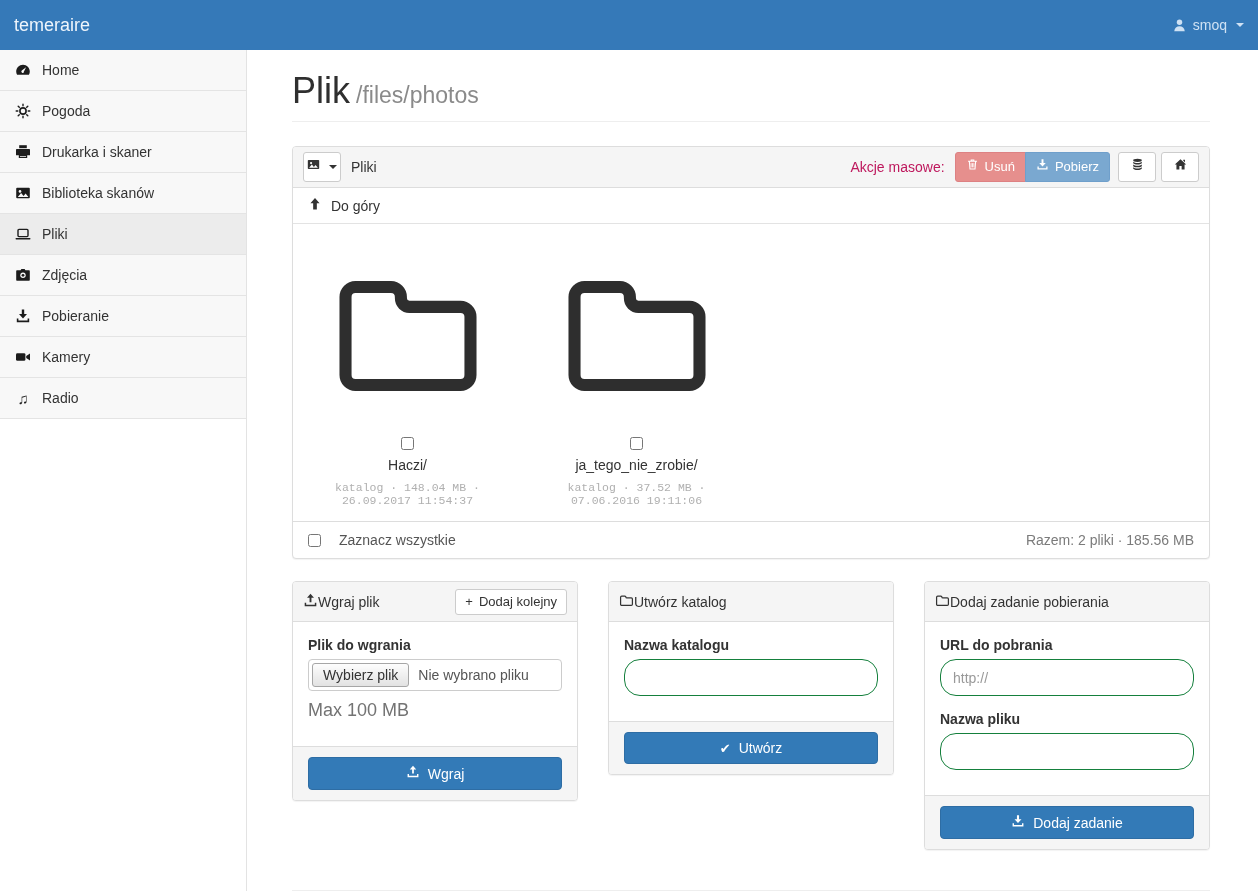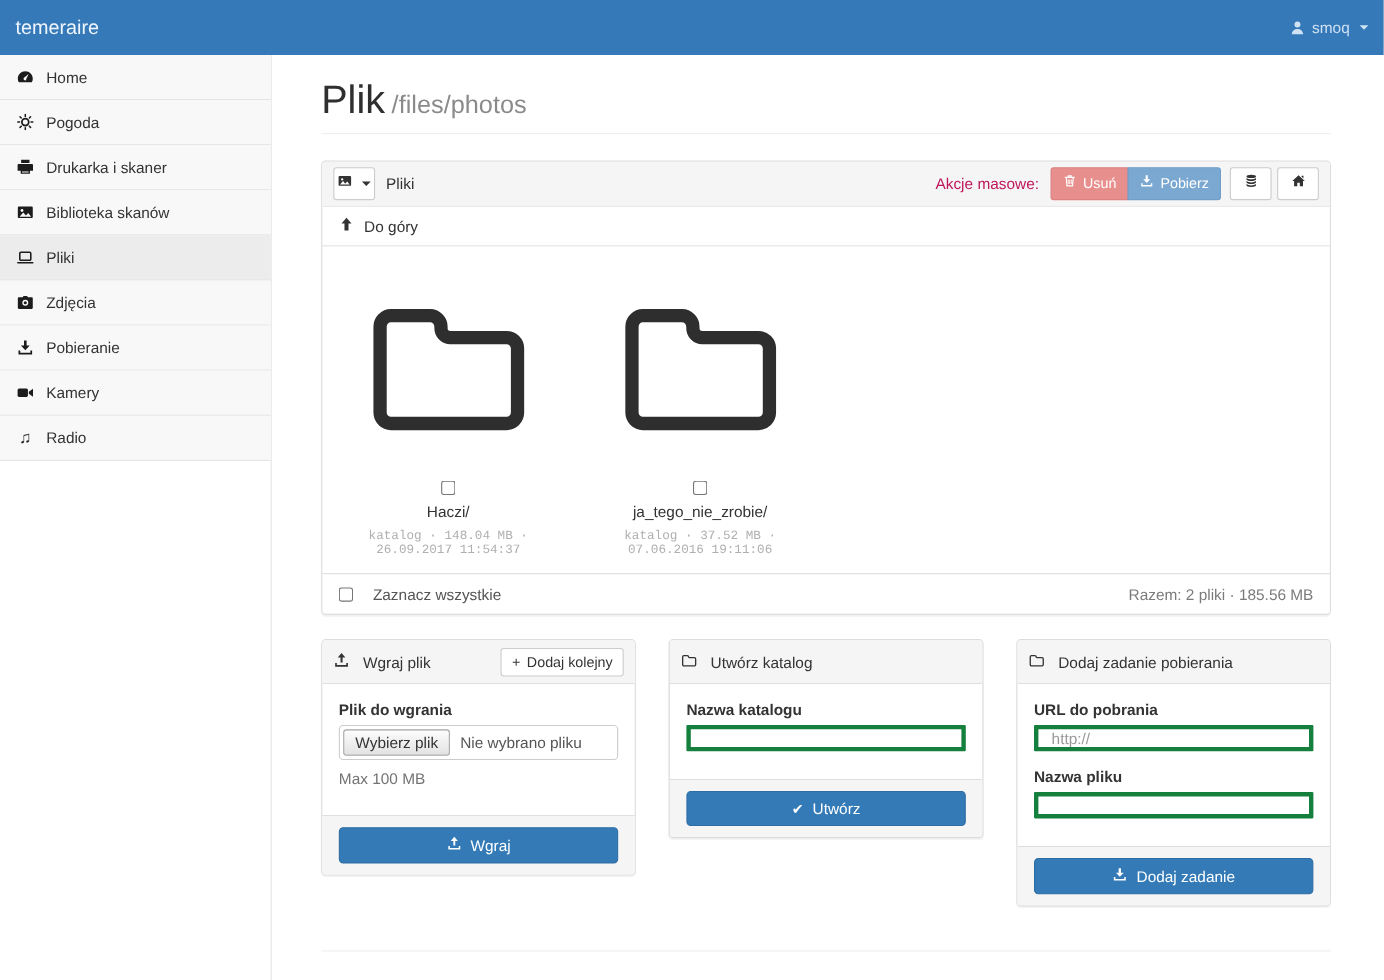--- a/index.html
+++ b/index.html
@@ -64,29 +64,29 @@
   .folder-svg { width:142px; height:116px; }
   .file-name-row { margin-top:40px; display:flex; align-items:center; justify-content:center; gap:7px; font-size:14px; color:#333;flex-direction:column; }
   .file-meta { margin-top:8px; font-size:11.5px; color:#b0b0b0;font-family:Liberation Mono, monospace; }
   .files-footer { border-top:1px solid #ddd; padding:10px 15px; display:flex; align-items:center; justify-content:space-between; }
   .select-all { display:flex; align-items:center; gap:18px; color:#555; cursor:pointer; }
   .summary { color:#7b7b7b; }
   input[type=checkbox] { width:13px; height:13px; margin:0; }
   
   .panels-row { margin-top:22px; display:flex; gap:30px; align-items:flex-start; }
   .small-panel { width:286px; flex:0 0 286px; display:flex; flex-direction:column; }
-  .panel-title { display:flex; align-items:center; gap:12px; font-size:14px; color:#333; }
+  .panel-title { display:flex; align-items:center; gap:0; font-size:14px; color:#333; }
   .panel-title svg { width:15px; height:15px; }
   .panel-body { padding:15px 15px 25px; }
   .form-label { display:block; font-weight:bold; margin-bottom:6px; font-size:14px; color:#333; }
-  .form-control { width:100%; height:24px; padding:6px 12px; font-size:14px; color:#555;
-    border:4px solid #15803d; border-radius:1px; font-family:inherit; }
+  .form-control { width:100%; height:37px; padding:6px 12px; font-size:14px; color:#555;
+    border:1px solid #15803d; border-radius:16px; font-family:inherit; }
   .form-control::placeholder { color:#999; opacity:1; }
   .form-group + .form-group { margin-top:15px; }
-  .help-block { margin-top:9px; color:#737373; font-size:14px; }
+  .help-block { margin-top:9px; color:#737373; font-size:18px; }
   .file-input-box { border:1px solid #ccc; border-radius:4px; padding:3px; display:flex; align-items:center; gap:9px; background:#fff; }
   .file-btn { background:linear-gradient(#fdfdfd,#e2e2e2); border:1px solid #a6a6a6; border-radius:3px;
     padding:3px 10px; font-size:14px; color:#333; font-family:inherit; cursor:pointer; white-space:nowrap; }
   .file-status { color:#555; font-size:14px; white-space:nowrap; }
   .panel-footer { background:#f5f5f5; border-top:1px solid #ddd; border-radius:0 0 3px 3px; padding:10px 15px; margin-top:auto; }
   .btn-primary-block { width:100%; background:var(--c-primary,#337ab7); border:1px solid #2e6da4; color:#fff;
     border-radius:4px; padding:7px 12px; font-size:14px; display:inline-flex; align-items:center; justify-content:center; gap:8px;
     font-family:inherit; cursor:pointer; }
   .btn-primary-block svg { width:14px; height:14px; }
   .glyph { font-size:13px; line-height:1; }

